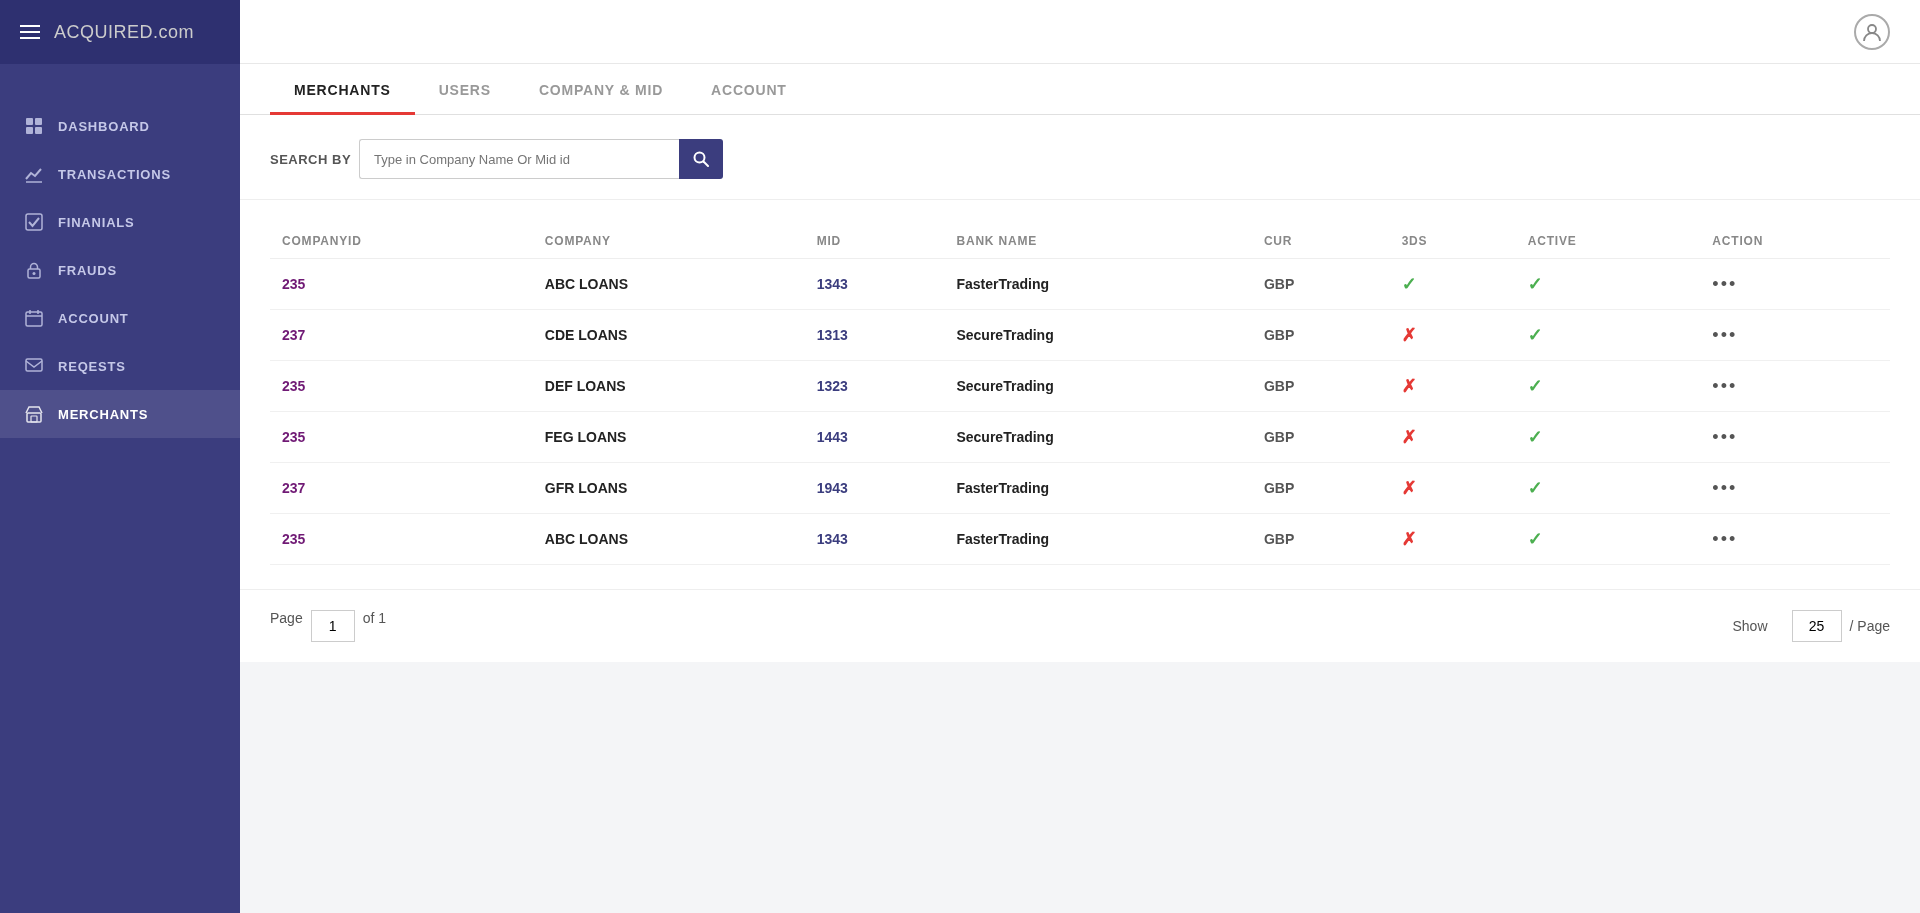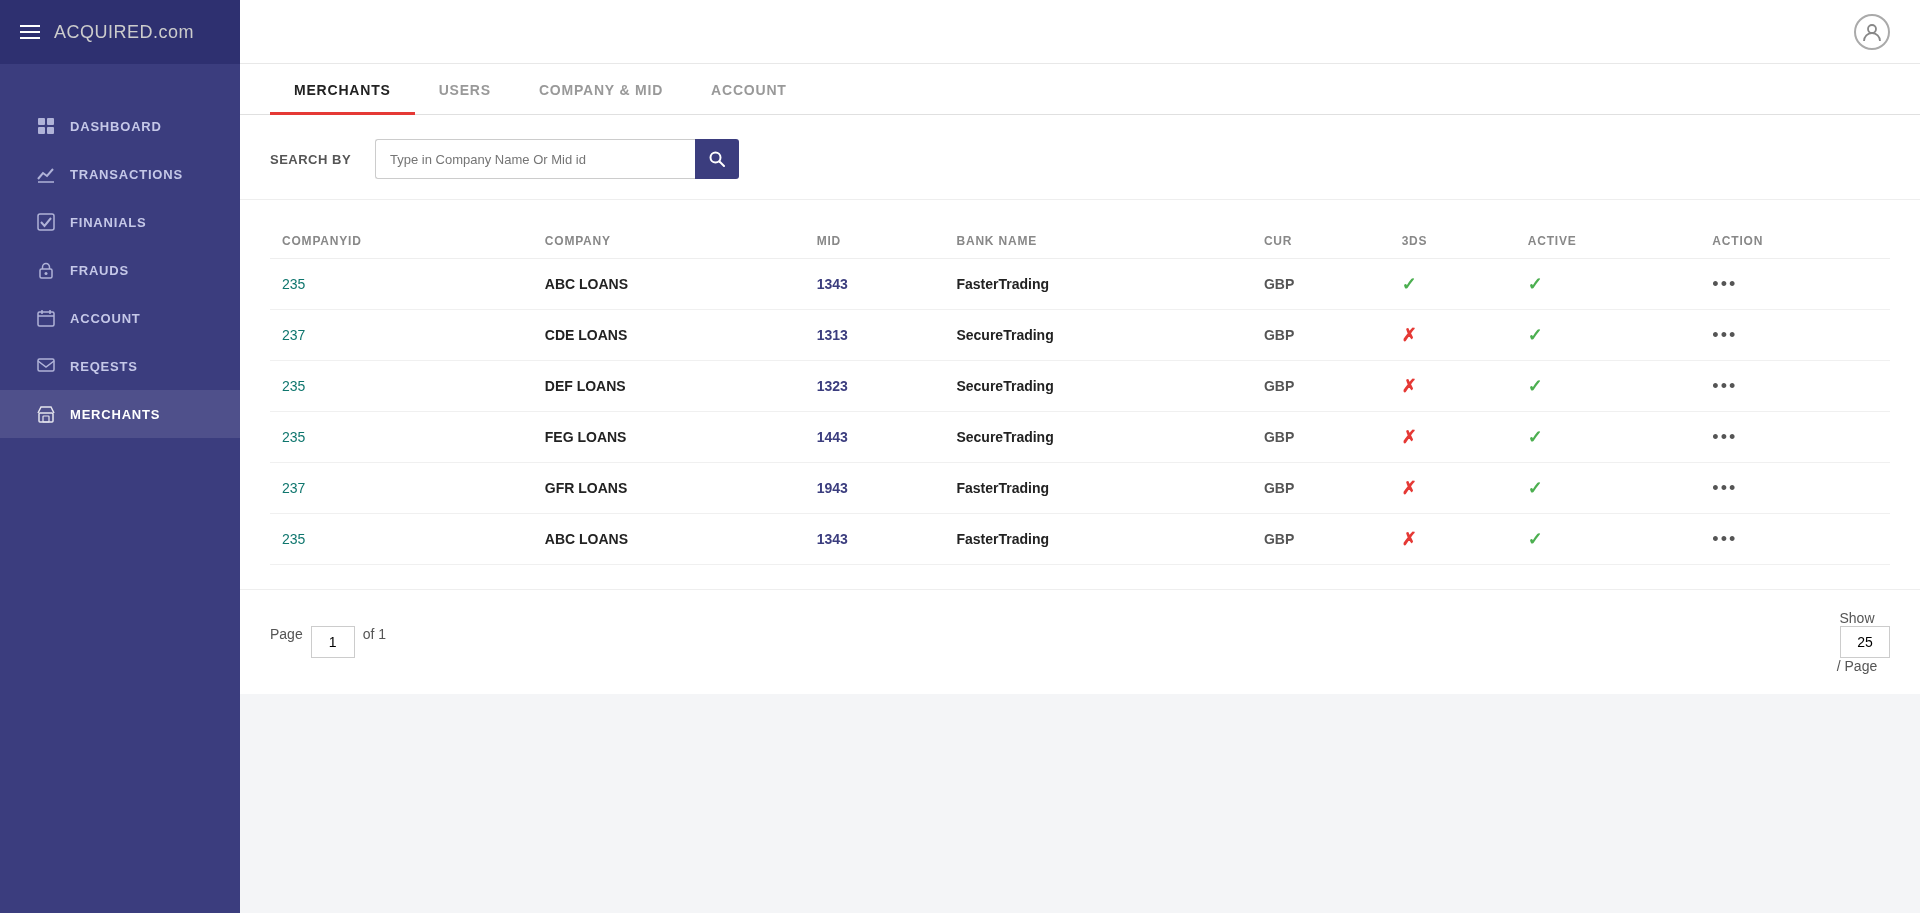--- a/index.html
+++ b/index.html
@@ -40,21 +40,21 @@
       font-weight: 700;
       color: #fff;
       letter-spacing: 0.5px;
     }
     .sidebar-logo span { color: #ccc; font-weight: 400; }
     .sidebar-nav { margin-top: 10px; }
     .nav-item {
       display: flex;
       align-items: center;
       gap: 14px;
-      padding: 14px 36px;
+      padding: 14px 24px;
       cursor: pointer;
       color: #c5c8e8;
       font-size: 13px;
       font-weight: 600;
       letter-spacing: 0.8px;
       text-transform: uppercase;
       transition: background 0.2s;
     }
     .nav-item.active { background: rgba(255,255,255,0.1); color: #fff; }
     .nav-icon {
@@ -129,21 +129,20 @@
       height: 3px;
       background: #e53935;
     }
 
     
     .search-section {
       background: #fff;
       padding: 24px 30px 20px;
       display: flex;
       align-items: center;
-      gap: 16px;
       border-bottom: 1px solid #eee;
     }
     .search-label {
       font-size: 13px;
       font-weight: 700;
       color: #555;
       letter-spacing: 0.5px;
     }
     .search-input-wrap {
       display: flex;
@@ -192,21 +191,21 @@
       letter-spacing: 0.8px;
       padding: 10px 12px;
       text-transform: uppercase;
       border-bottom: 1px solid #eee;
     }
     tbody tr td {
       padding: 14px 12px;
       font-size: 14px;
       border-bottom: 1px solid #f0f0f0;
     }
-    .td-id { color: #0f766e; font-weight: 400; }
+    .td-id { color: #701a75; font-weight: 700; }
     .td-company { color: #222; font-weight: 700; }
     .td-mid { color: #3b3d7e; font-weight: 600; }
     .td-bank { color: #222; font-weight: 700; }
     .td-cur { color: #555; font-weight: 600; }
     .td-check-green { color: #4caf50; font-size: 18px; font-weight: 900; }
     .td-check-red { color: #e53935; font-size: 18px; font-weight: 900; }
     .td-action { color: #555; font-size: 18px; letter-spacing: 2px; cursor: pointer; }
 
     
     .pagination {
@@ -228,23 +227,23 @@
       width: 44px;
       height: 32px;
       border: 1px solid #ccc;
       text-align: center;
       font-size: 14px;
       outline: none;
     }
     .show-info {
       display: flex;
       align-items: center;
+      gap: 8px;
       font-size: 14px;
       color: #555;
-      flex-direction: column;
     }
     .show-input {
       width: 50px;
       height: 32px;
       border: 1px solid #ccc;
       text-align: center;
       font-size: 14px;
       outline: none;
       margin-left: 16px;
     }

